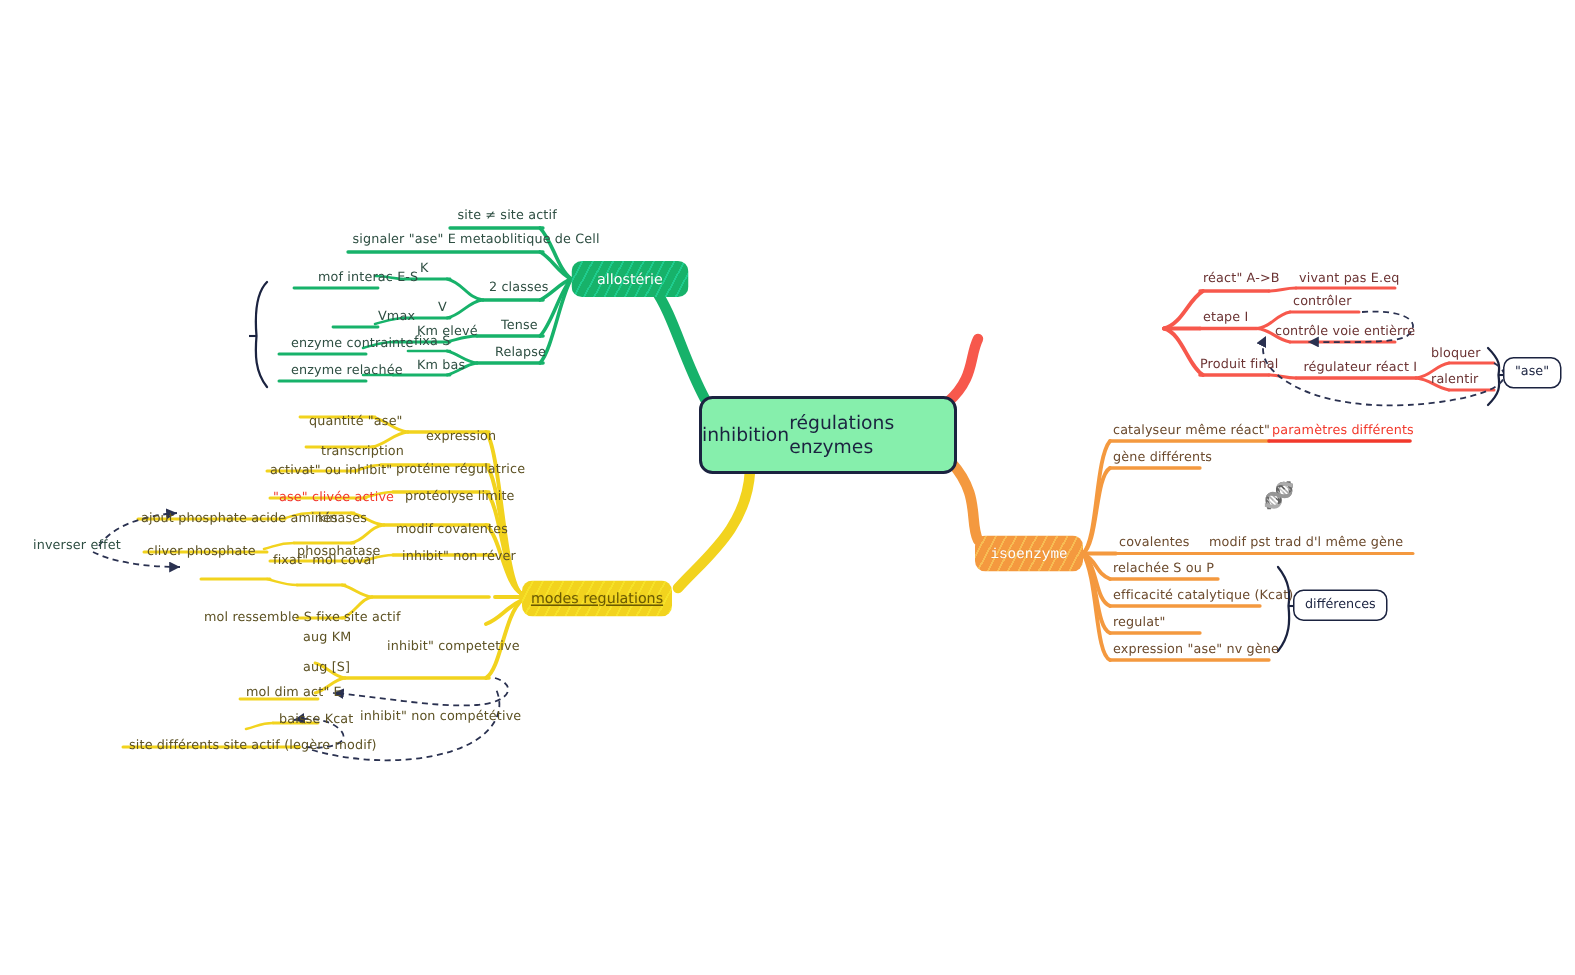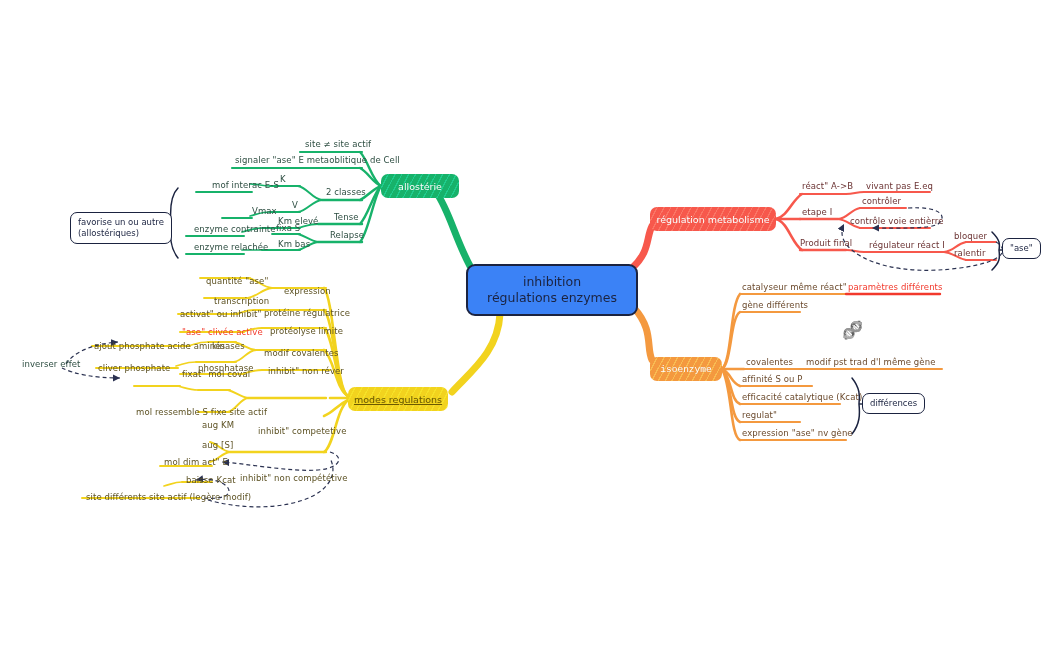--- a/index.html
+++ b/index.html
@@ -12,22 +12,22 @@
   .leaf{position:absolute;white-space:nowrap;font-size:8.5px;color:#3b3b3b;
         letter-spacing:.1px;line-height:1;}
   .leaf.red{color:#f2392c;}
   .leaf.c-green{color:#2f4f43;}
   .leaf.c-red{color:#6b3333;}
   .leaf.c-orange{color:#6b4a2d;}
   .leaf.c-yellow{color:#5d5224;}
 
   
   .root{position:absolute;left:466px;top:264px;width:168px;height:48px;
-        border:2.2px solid #1b2340;border-radius:9px;background:#3b82f6;
-        display:flex;flex-direction:column;align-items:center;justify-content:center;
+        border:2.2px solid #1b2340;border-radius:9px;background:#86efac;
+        display:flex;flex-direction:row;align-items:center;justify-content:center;
         color:#1b2340;font-size:12.5px;line-height:1.32;z-index:6;}
 
   
   .pill{position:absolute;display:flex;align-items:center;justify-content:center;
         border-radius:7px;color:#fff;font-size:9.5px;z-index:5;
         background-image:repeating-linear-gradient(118deg,rgba(255,255,255,.34) 0 1.2px,rgba(255,255,255,0) 1.2px 6px);
         background-blend-mode:overlay;}
   .pill span{position:relative;z-index:2;text-shadow:0 0 1px rgba(0,0,0,.12);}
   #pill-allosterie{left:381px;top:174px;width:78px;height:24px;background-color:#17b26a;}
   #pill-regulation{left:650px;top:207px;width:126px;height:24px;background-color:#f7584c;}
@@ -259,34 +259,27 @@
   </svg>
 
   <div class="root">
     <div>inhibition</div>
     <div>régulations enzymes</div>
   </div>
 
   <div class="pill" id="pill-allosterie" style="background-color: rgb(23, 178, 106);">
     <span>allostérie</span>
   </div>
-  <div class="pill" id="pill-regulation" style="background-color: rgb(247, 88, 76);">
-    <span>régulation metabolisme</span>
-  </div>
   <div class="pill" id="pill-isoenzyme" style="background-color: rgb(244, 153, 63); font-family: Liberation Mono, monospace;">
     <span>isoenzyme</span>
   </div>
   <div class="pill" id="pill-modes" style="background-color: rgb(242, 211, 30);">
     <span>modes regulations</span>
   </div>
 
-  <div class="obox" id="box-favorise">
-    <div>favorise un ou autre</div>
-    <div>(allostériques)</div>
-  </div>
   <div class="obox" id="box-ase">"ase"</div>
   <div class="obox" id="box-differences">différences</div>
 
   <div class="dna">🧬</div>
 
   <div class="leaf c-green" style="left:305px;top:140px">site ≠ site actif</div>
   <div class="leaf c-green" style="left:235px;top:156px">signaler "ase" E metaoblitique de Cell</div>
   <div class="leaf c-green" style="left:212px;top:181px">mof interac E-S</div>
   <div class="leaf c-green" style="left:280px;top:175px">K</div>
   <div class="leaf c-green" style="left:326px;top:188px">2 classes</div>
@@ -308,21 +301,21 @@
   <div class="leaf c-red" style="left:800px;top:239px">Produit final</div>
   <div class="leaf c-red" style="left:869px;top:241px">régulateur réact I</div>
   <div class="leaf c-red" style="left:954px;top:232px">bloquer</div>
   <div class="leaf c-red" style="left:954px;top:249px">ralentir</div>
 
   <div class="leaf c-orange" style="left:742px;top:283px">catalyseur même réact"</div>
   <div class="leaf red" style="left: 848px; top: 283px; color: rgb(242, 57, 44);">paramètres différents</div>
   <div class="leaf c-orange" style="left:742px;top:301px">gène différents</div>
   <div class="leaf c-orange" style="left:746px;top:358px">covalentes</div>
   <div class="leaf c-orange" style="left:806px;top:358px">modif pst trad d'l même gène</div>
-  <div class="leaf c-orange" style="left:742px;top:375px">affinité S ou P</div>
+  <div class="leaf c-orange" style="left:742px;top:375px">relachée S ou P</div>
   <div class="leaf c-orange" style="left:742px;top:393px">efficacité catalytique (Kcat)</div>
   <div class="leaf c-orange" style="left:742px;top:411px">regulat"</div>
   <div class="leaf c-orange" style="left:742px;top:429px">expression "ase" nv gène</div>
 
   <div class="leaf c-yellow" style="left:206px;top:277px">quantité "ase"</div>
   <div class="leaf c-yellow" style="left:284px;top:287px">expression</div>
   <div class="leaf c-yellow" style="left:214px;top:297px">transcription</div>
   <div class="leaf c-yellow" style="left:180px;top:310px">activat" ou inhibit"</div>
   <div class="leaf c-yellow" style="left:264px;top:309px">protéine régulatrice</div>
   <div class="leaf red" style="left: 182px; top: 328px; color: rgb(242, 57, 44);">"ase" clivée active</div>

